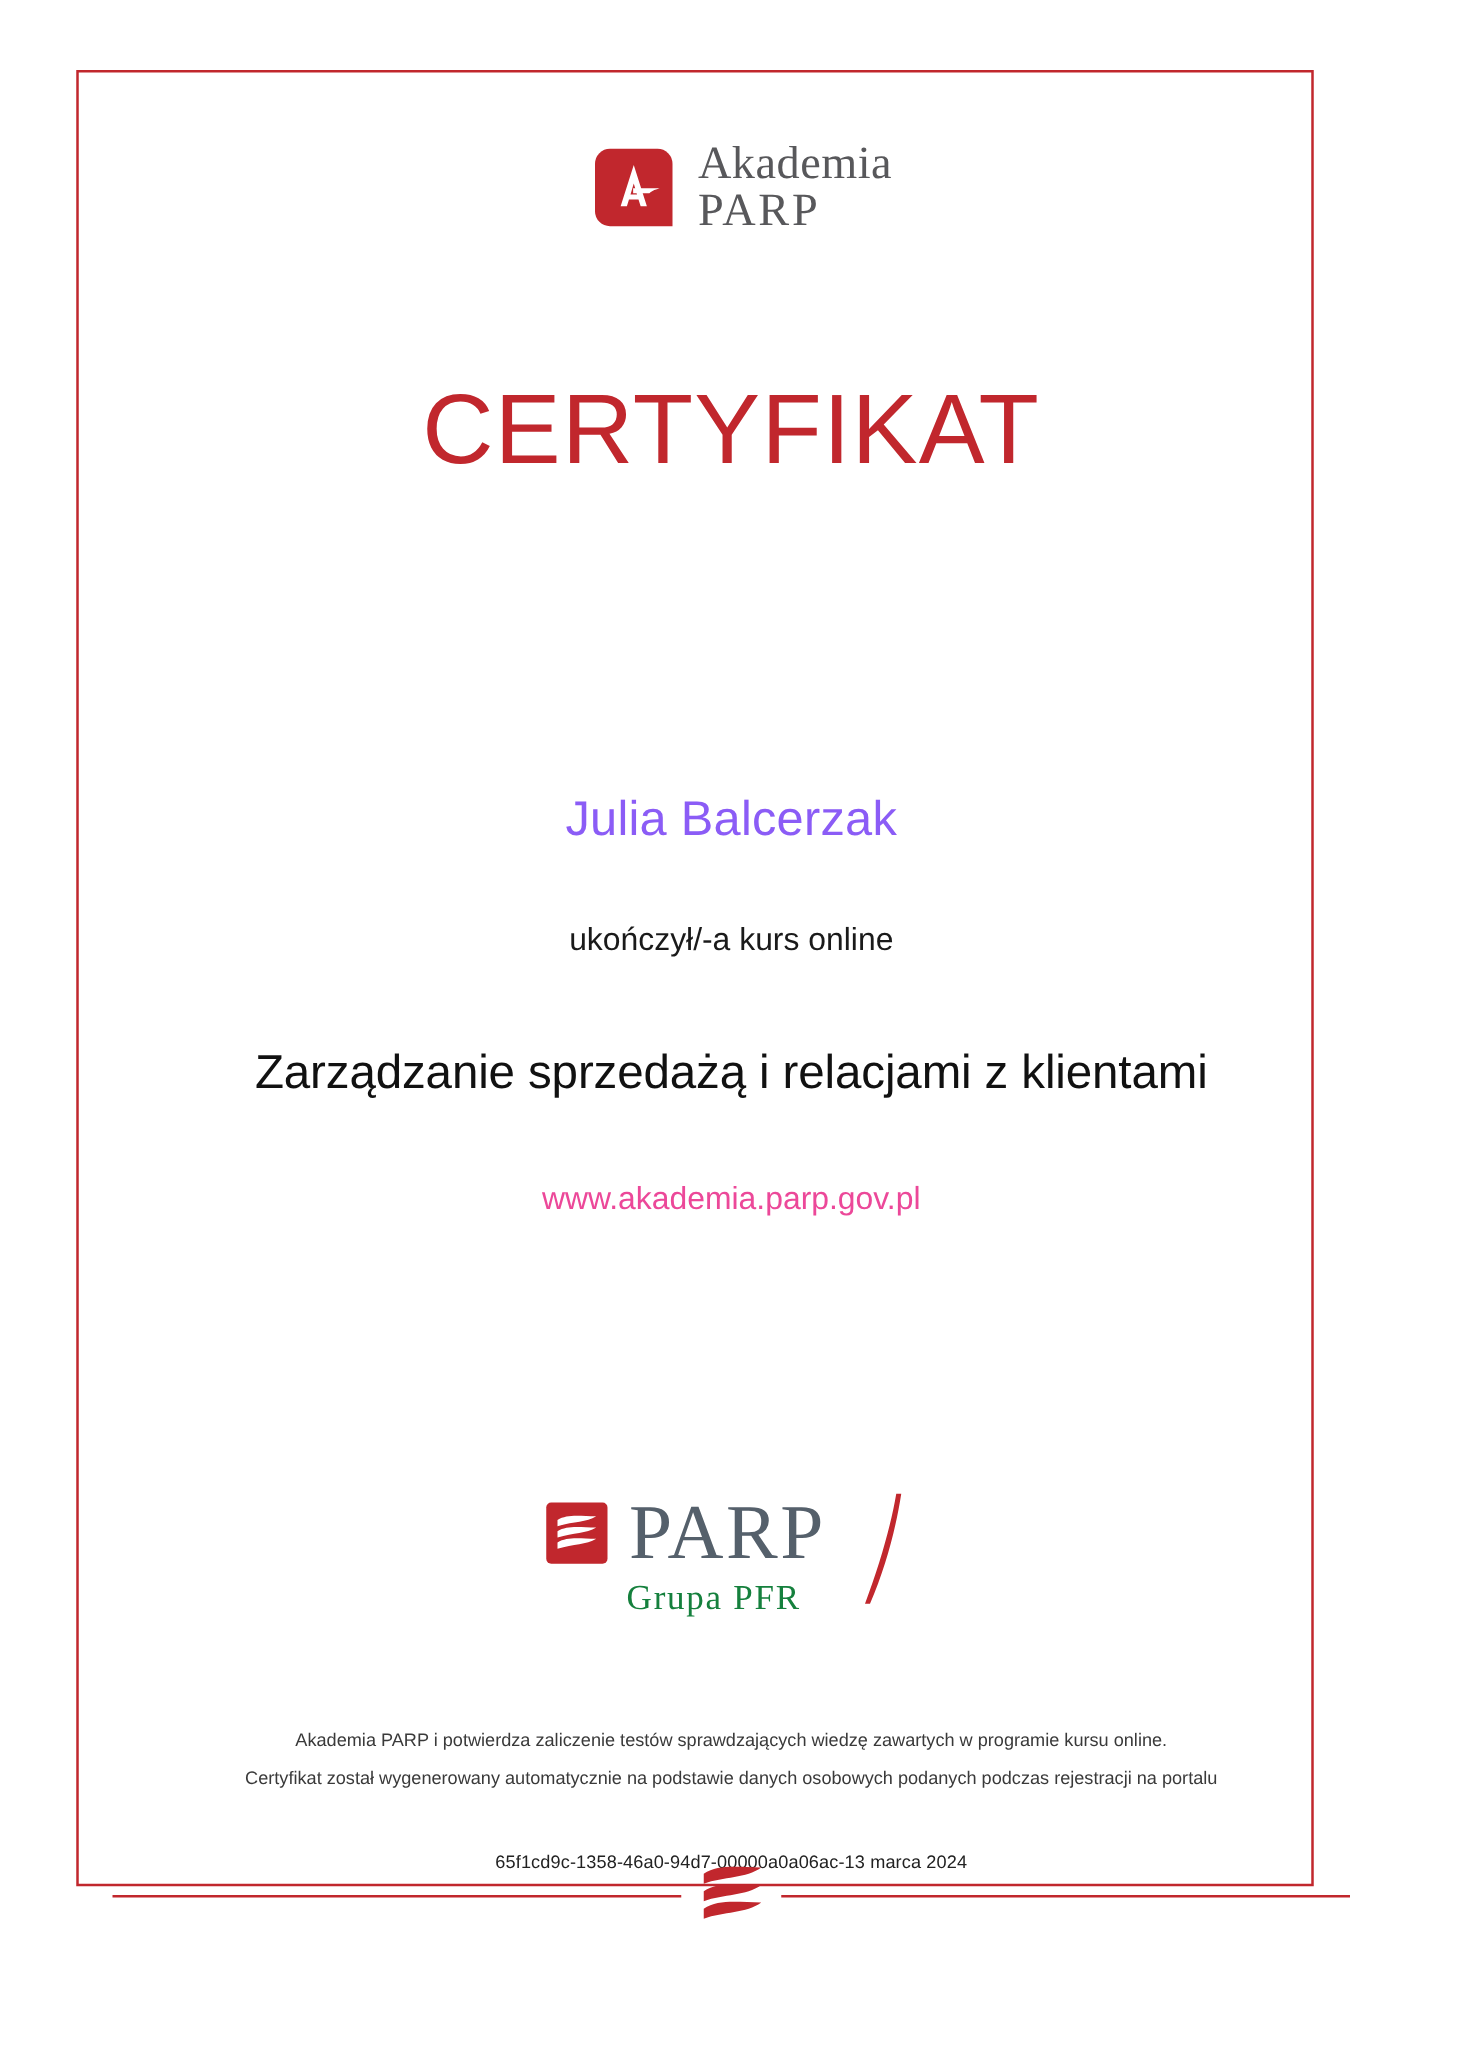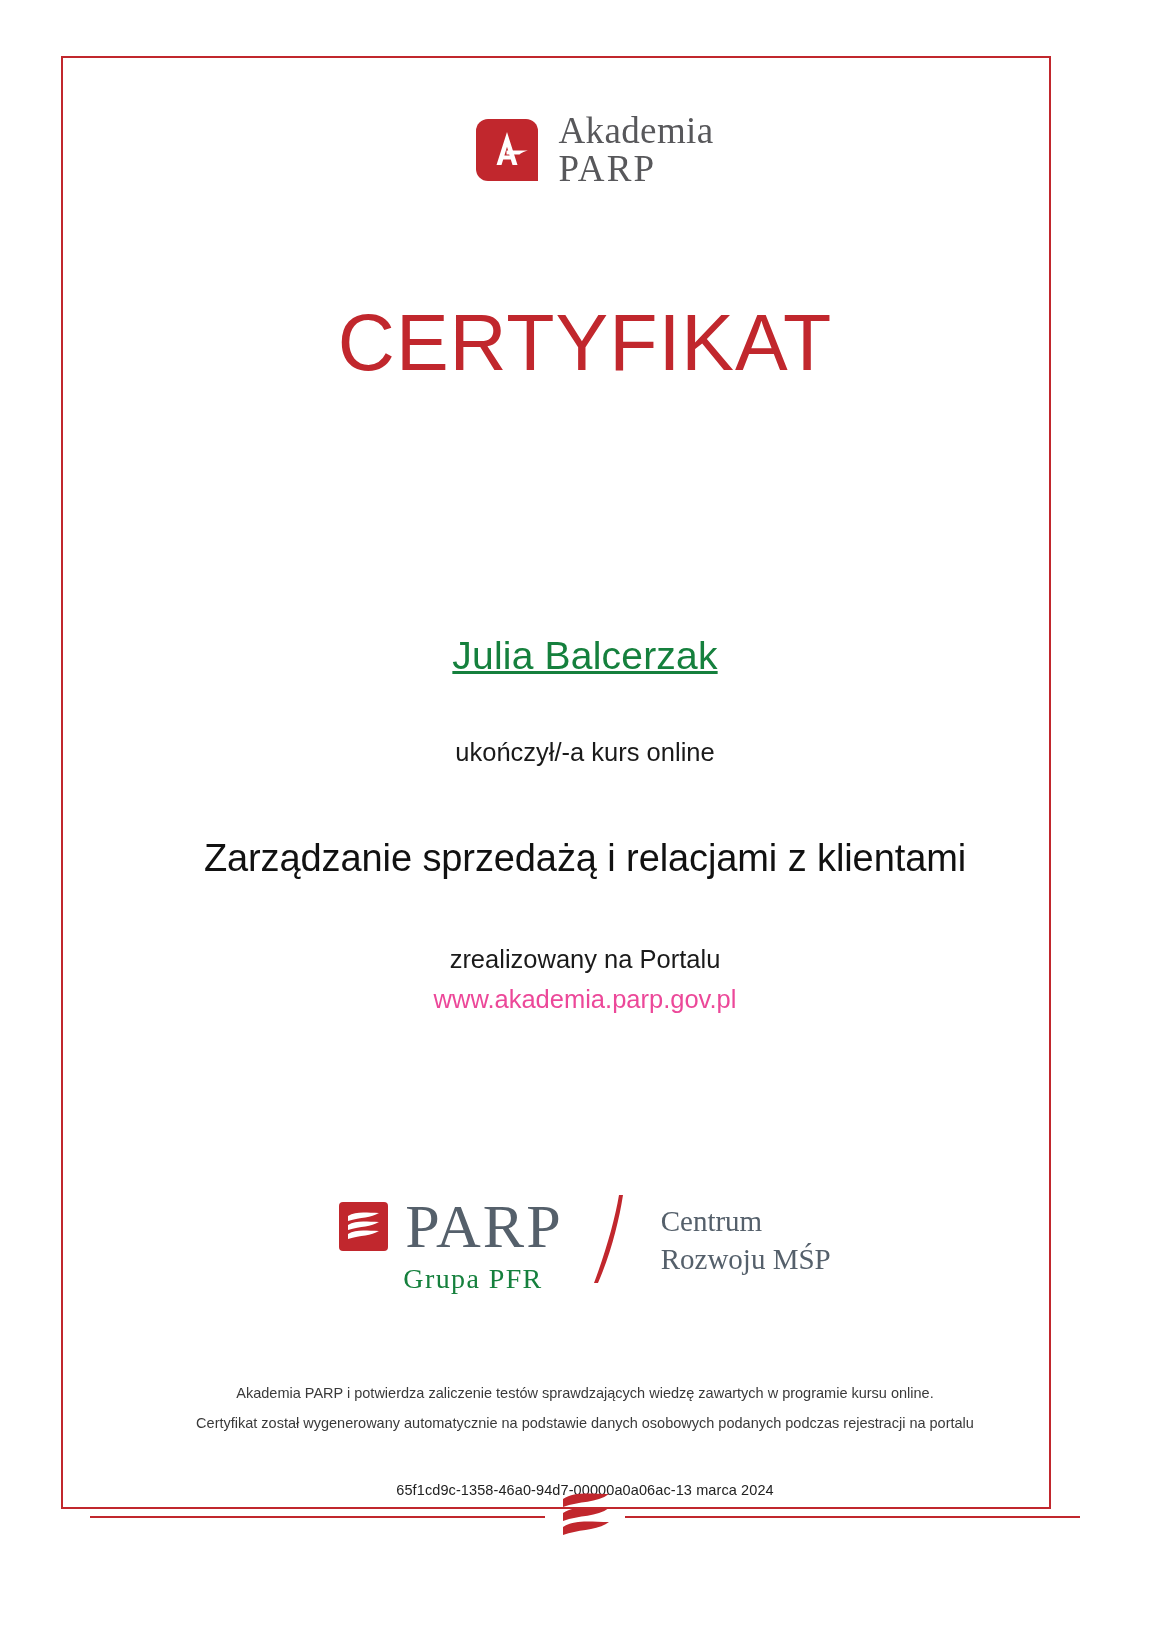--- a/index.html
+++ b/index.html
@@ -92,23 +92,22 @@
   }
   .issuer {
     top: 505px;
     font-size: 25.5px;
     line-height: 1.52;
     color: #1a1a1a;
   }
   .recipient-name {
     top: 634px;
     font-size: 39px;
-    color: #15803d;
+    color: #8b5cf6;
     letter-spacing: 0.2px;
-    text-decoration: underline;
   }
   .completion-note {
     top: 738px;
     font-size: 25.5px;
     color: #1a1a1a;
   }
   .course-title {
     top: 837px;
     font-size: 38px;
     color: #111111;
@@ -256,21 +255,20 @@
   <div class="body-block issuer">
   </div>
 
   <div class="body-block recipient-name">Julia Balcerzak</div>
 
   <div class="body-block completion-note">ukończył/-a kurs online</div>
 
   <div class="body-block course-title">Zarządzanie sprzedażą i relacjami z klientami</div>
 
   <div class="body-block portal-note">
-    <div>zrealizowany na Portalu</div>
     <span class="portal-url">www.akademia.parp.gov.pl</span>
   </div>
 
   <div class="footer-logos">
 
     <div class="parp-block">
       <div class="parp-row">
         <div class="parp-mark">
           <svg width="49" height="49" viewBox="0 0 49 49" aria-hidden="true">
             <path d="M9 14 C17 9, 27 11, 40 11 C32 16, 22 15, 9 19 Z" fill="#ffffff"></path>
@@ -282,24 +280,20 @@
       </div>
       <div class="grupa-pfr">Grupa PFR</div>
     </div>
 
     <div class="divider-slash">
       <svg width="46" height="96" viewBox="0 0 46 96" aria-hidden="true">
         <path d="M34 4 C30 30, 22 62, 9 92 C8 92, 6 92, 5 92 C17 60, 26 28, 30 4 Z" fill="#c1272d"></path>
       </svg>
     </div>
 
-    <div class="centrum-block">
-      <div>Centrum</div>
-      <div>Rozwoju MŚP</div>
-    </div>
 
   </div>
 
   <div class="disclaimer">
     <span>Akademia PARP i potwierdza zaliczenie testów sprawdzających wiedzę zawartych w programie kursu online.</span>
     <span>Certyfikat został wygenerowany automatycznie na podstawie danych osobowych podanych podczas rejestracji na portalu</span>
   </div>
 
   <div class="cert-id">65f1cd9c-1358-46a0-94d7-00000a0a06ac-13 marca 2024</div>
 

